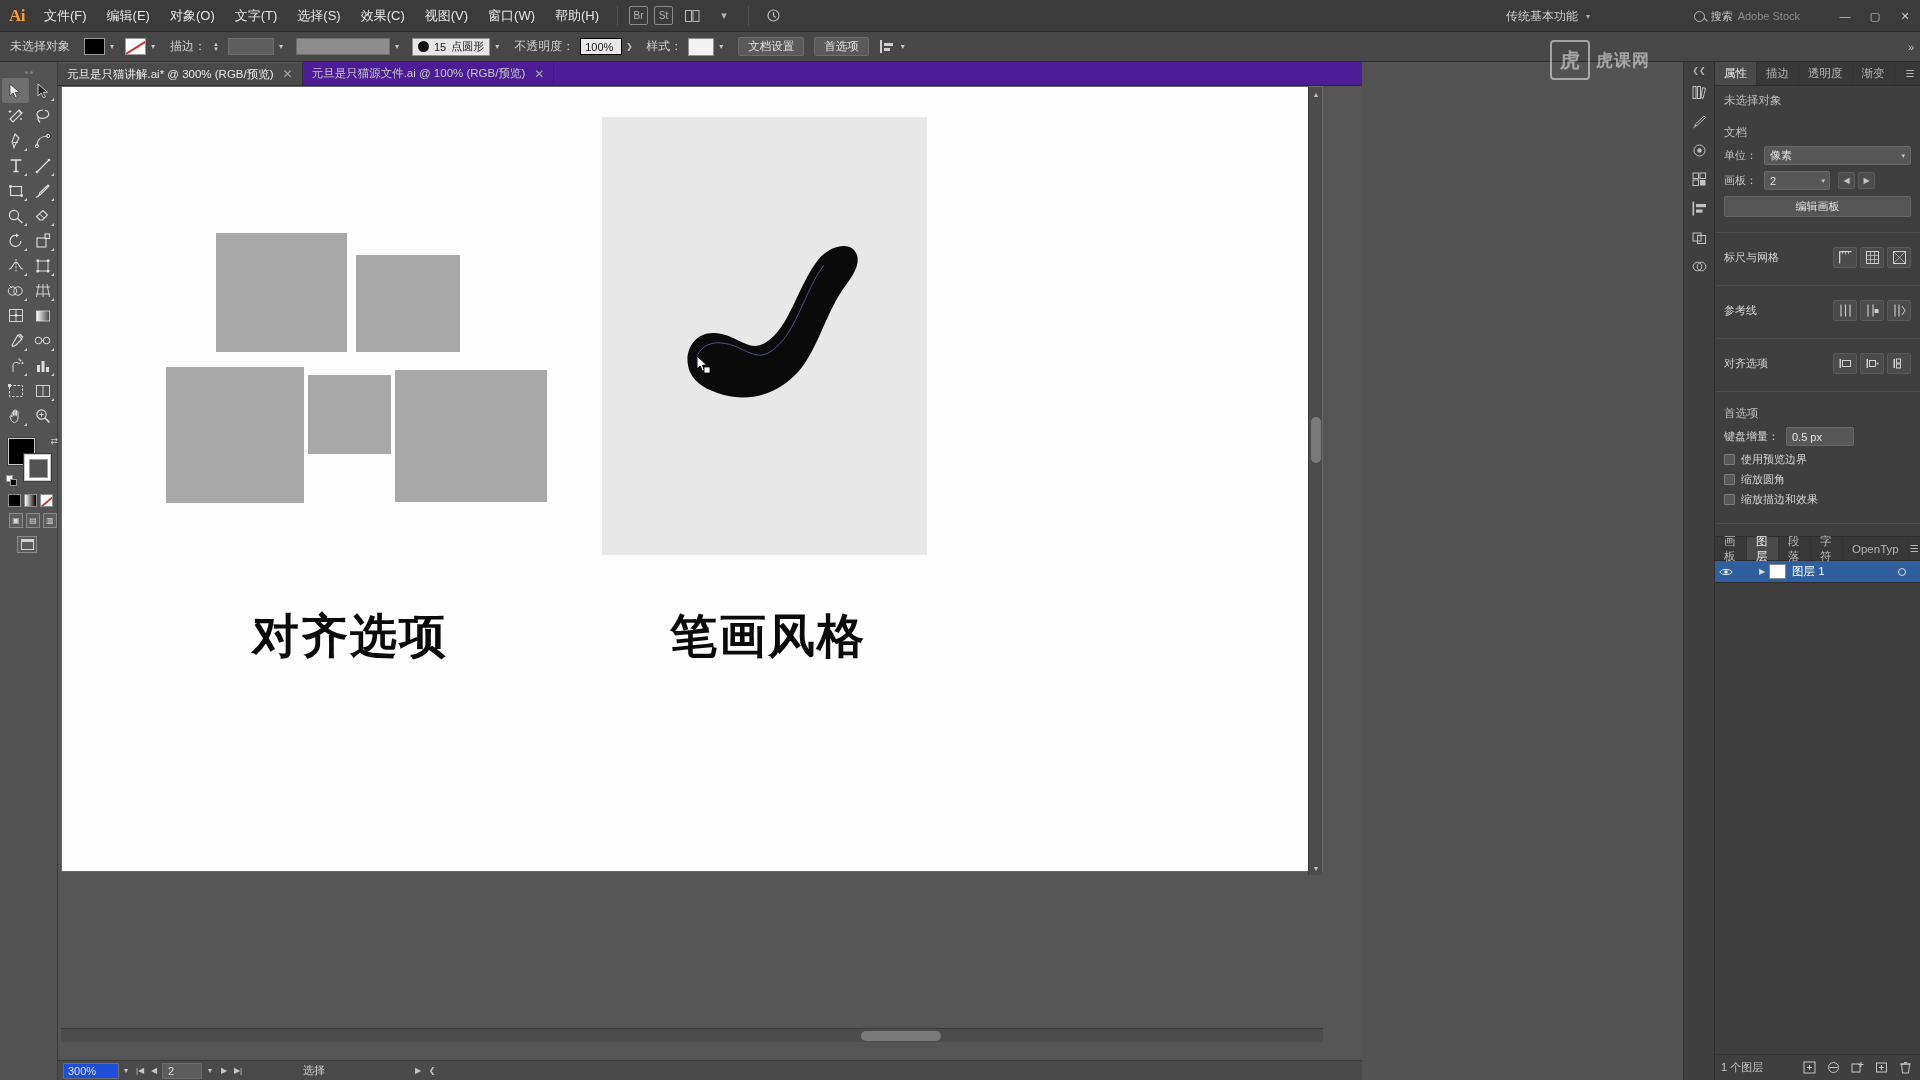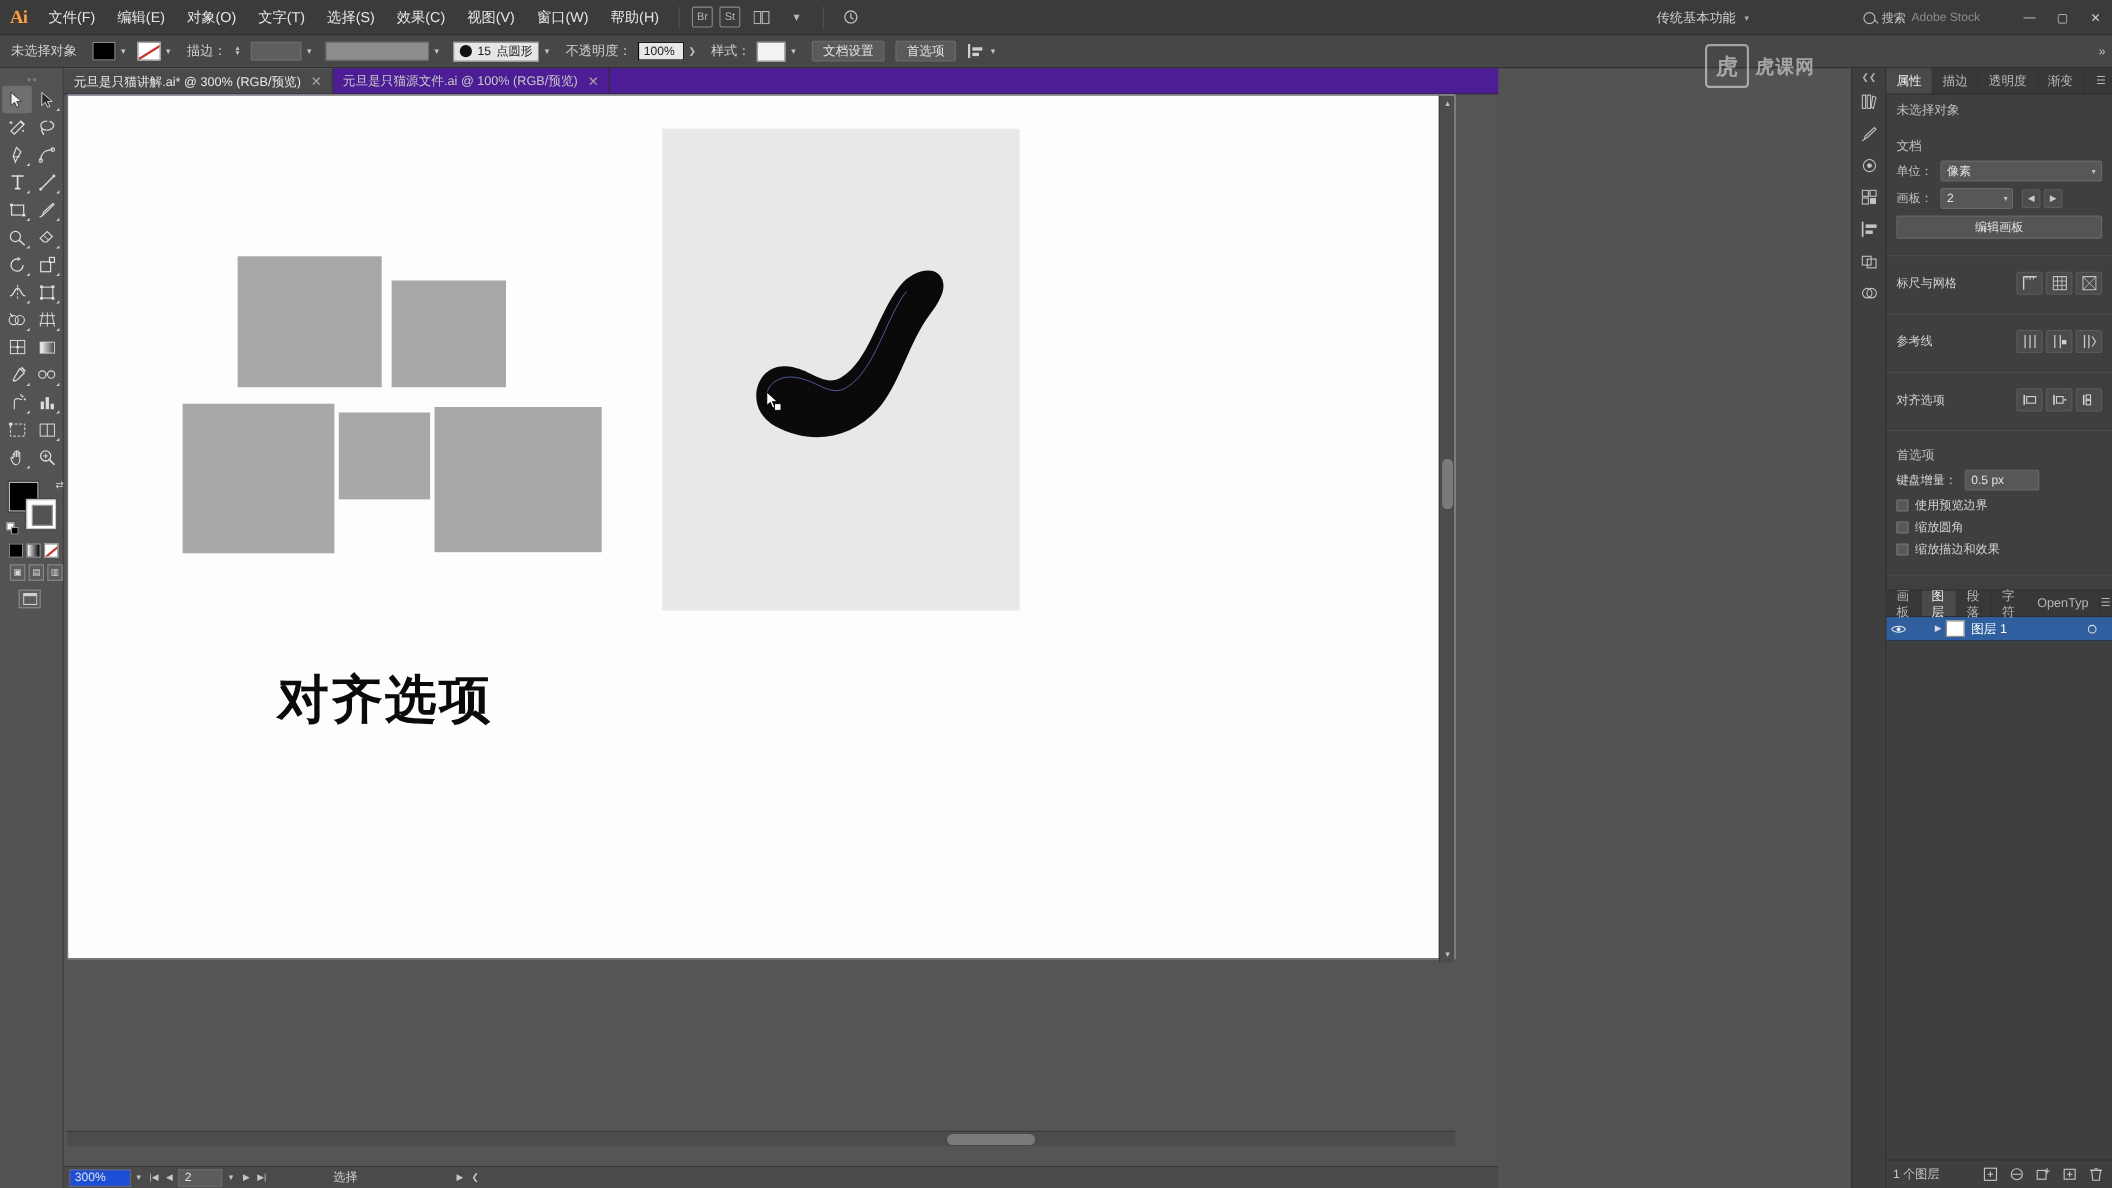--- a/index.html
+++ b/index.html
@@ -809,20 +809,21 @@
       <div class="gray-rect" style="left:333px;top:283px;width:152px;height:132px;"></div>
 
       <div class="artboard" style="left:540px;top:30px;width:325px;height:438px;">
         <svg width="325" height="438" viewBox="0 0 325 438" style="position:absolute;left:0;top:0;">
           <path d="M88 255 C80 236 92 215 112 216 C135 217 146 236 163 226 C188 211 196 168 216 143 C227 129 245 125 252 133 C260 142 254 155 244 168 C224 194 216 233 196 255 C176 277 148 285 122 278 C104 273 93 266 88 255 Z" fill="#0a0a0a" stroke="none"></path>
           <path d="M96 250 C91 236 103 224 120 226 C141 228 152 245 168 235 C194 219 203 172 222 148" fill="none" stroke="#6a74c8" stroke-width="0.8" opacity="0.85"></path>
         </svg>
       </div>
 
       <div class="cap-text" style="left:190px;top:518px;">对齐选项</div>
+      <div class="cap-text" style="left:608px;top:518px;">笔画风格</div>
 
       <svg class="cursor-ptr" style="left:634px;top:268px;" viewBox="0 0 16 20">
         <path d="M1 1 L1 14 L4.2 11 L6.4 16.2 L8.6 15.2 L6.4 10.2 L10.8 10.1 Z" fill="#fff" stroke="#000" stroke-width="1"></path>
         <rect x="8" y="12" width="6" height="6" fill="#fff" stroke="#000" stroke-width="0.8"></rect>
       </svg>
 
       <div class="cv-vscroll">
         <div class="cv-arrow" style="top:0;">▲</div>
         <div class="cv-vthumb"></div>
         <div class="cv-arrow" style="bottom:0;">▼</div>

